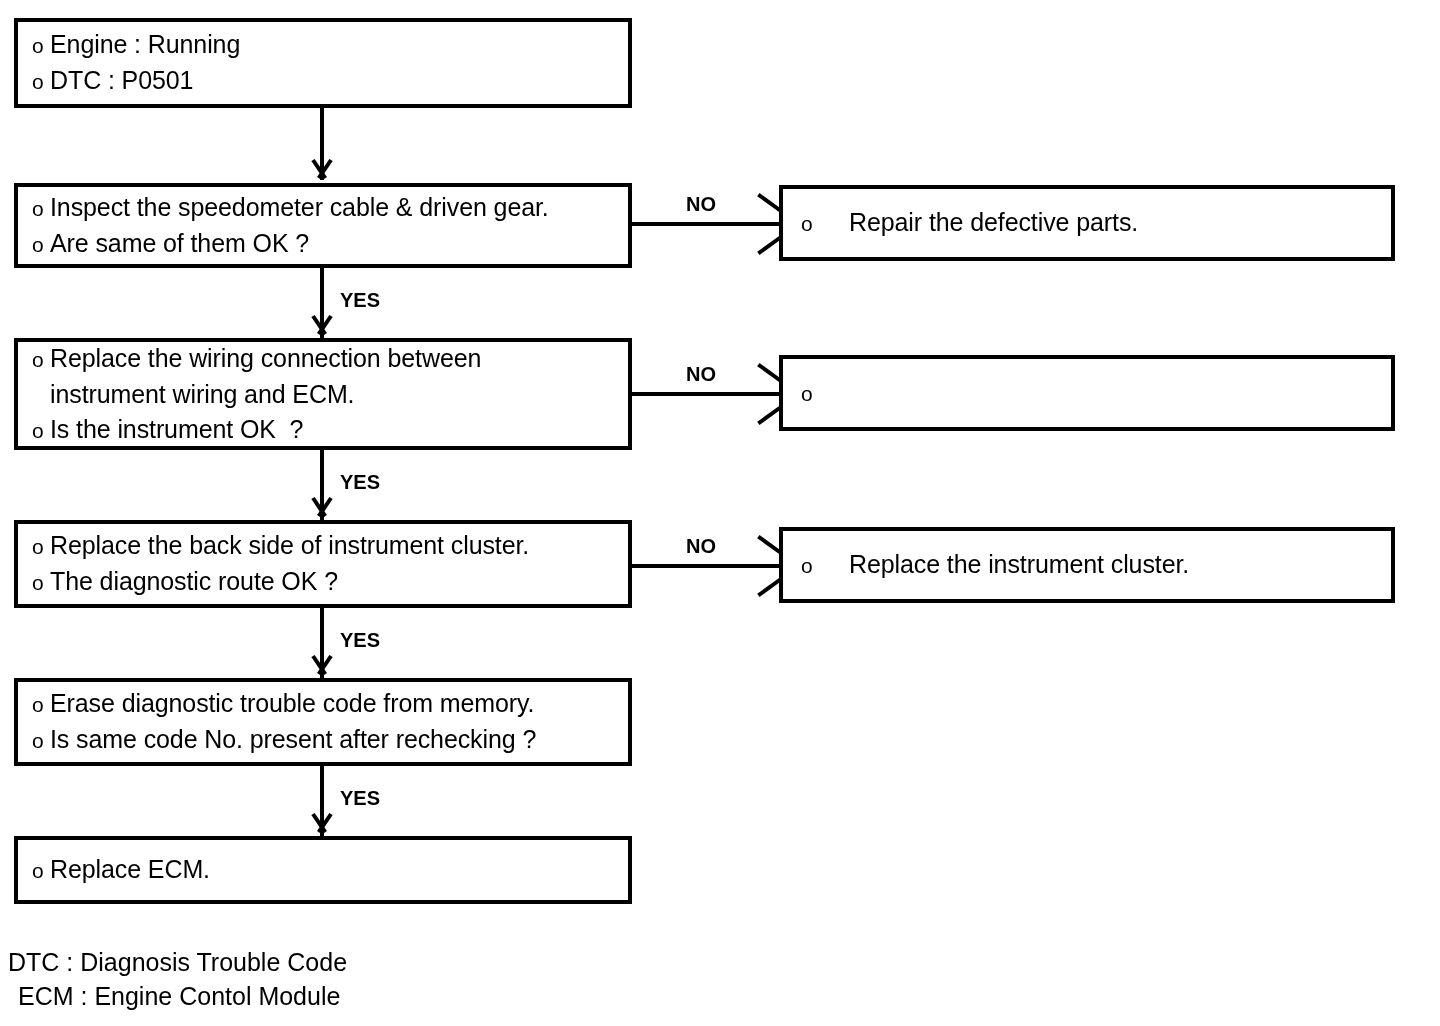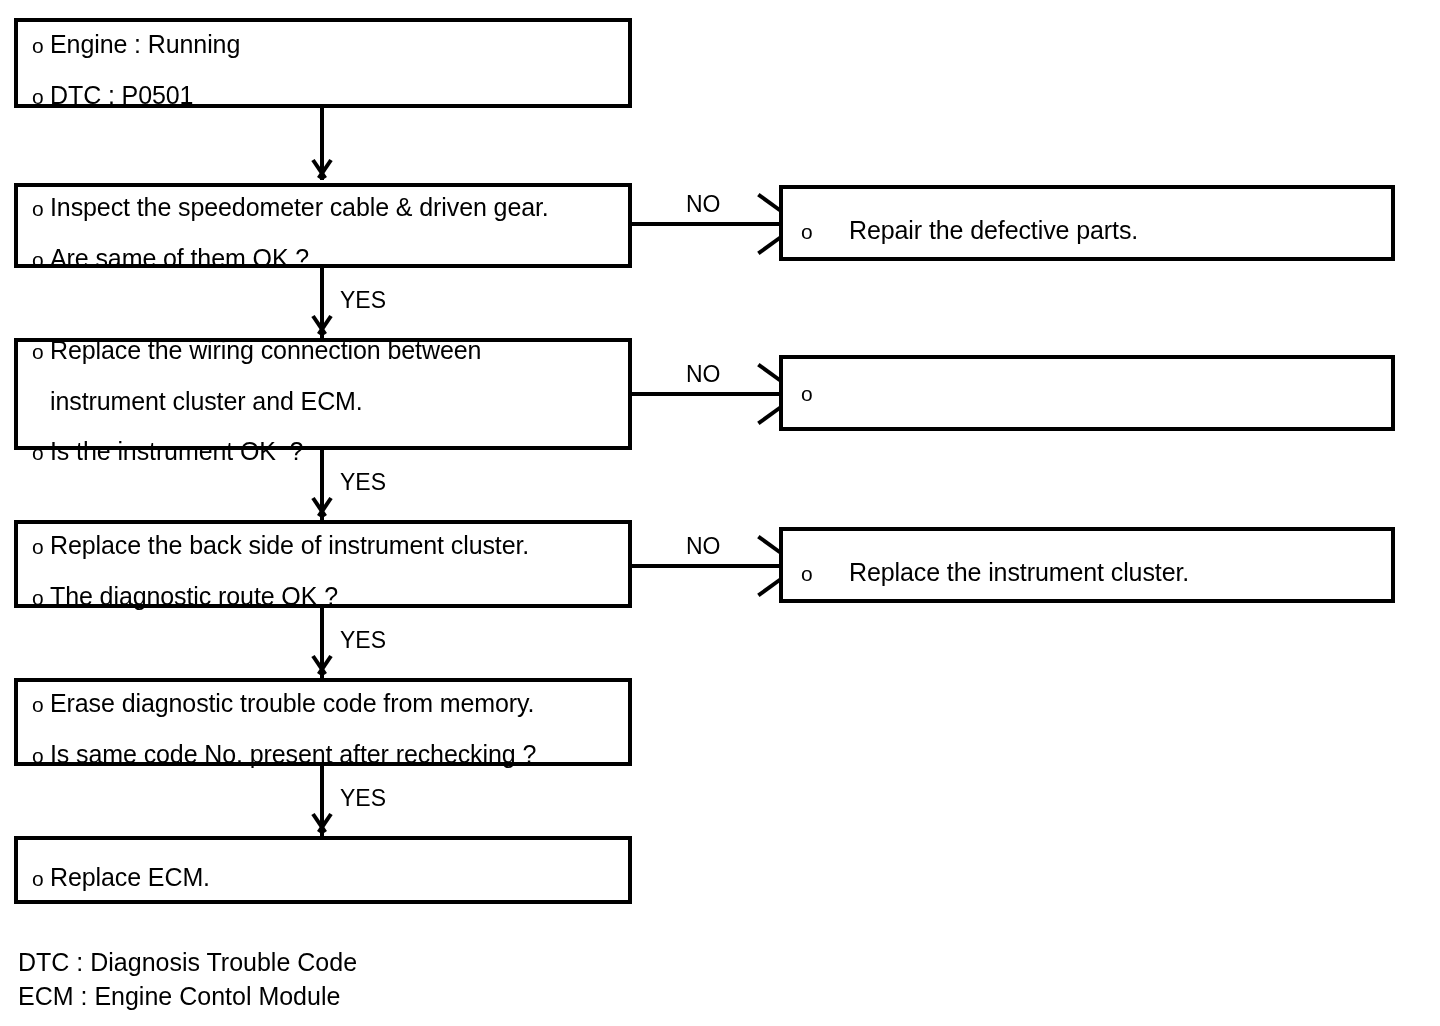--- a/index.html
+++ b/index.html
@@ -29,21 +29,21 @@
     line-height:35px;
     white-space:pre;
     letter-spacing:-0.1px;
   }
   .bullet{
     font-size:21px;
     width:17px;
     flex:0 0 auto;
     text-align:left;
   }
-  .ltxt{flex:1 1 auto;margin-top:15px;}
+  .ltxt{flex:1 1 auto;}
 
   
   .left .line{padding-left:14px;}
   .left .bullet{width:18px;}
 
   
   .right .line{padding-left:18px;}
   .right .bullet{width:48px;}
 
   
@@ -82,23 +82,24 @@
     position:absolute;
     width:28px;height:4px;
     background:#000;
     left:-3px;
   }
   .arrow-right::before{top:2px;transform-origin:right center;transform:rotate(36deg);}
   .arrow-right::after{bottom:2px;transform-origin:right center;transform:rotate(-36deg);}
 
   .edge-label{
     position:absolute;
-    font-size:23px;
+    font-size:20px;
     line-height:28px;
     white-space:pre;
+    font-weight:bold;
   }
 
   .legend{
     position:absolute;
     font-size:25px;
     line-height:35px;
     white-space:pre;
   }
 </style>
 </head>
@@ -146,21 +147,21 @@
   <div class="arrow-down" style="left:308px;top:316px;"></div>
   <div class="edge-label" style="left:340px;top:286px;">YES</div>
 
   <div class="box left" style="left:14px;top:338px;width:618px;height:112px;">
     <div class="line">
       <span class="bullet">o</span>
       <span class="ltxt">Replace the wiring connection between</span>
     </div>
     <div class="line">
       <span class="bullet"></span>
-      <span class="ltxt">instrument cluster and ECM.</span>
+      <span class="ltxt">instrument wiring and ECM.</span>
     </div>
     <div class="line">
       <span class="bullet">o</span>
       <span class="ltxt">Is the instrument OK  ?</span>
     </div>
   </div>
 
   <div class="hline" style="left:632px;top:392px;width:148px;"></div>
   <div class="arrow-right" style="left:756px;top:377px;"></div>
   <div class="edge-label" style="left:686px;top:360px;">NO</div>
@@ -216,16 +217,16 @@
   <div class="arrow-down" style="left:308px;top:814px;"></div>
   <div class="edge-label" style="left:340px;top:784px;">YES</div>
 
   <div class="box left" style="left:14px;top:836px;width:618px;height:68px;">
     <div class="line">
       <span class="bullet">o</span>
       <span class="ltxt">Replace ECM.</span>
     </div>
   </div>
 
-  <div class="legend" style="left:18px;top:945px;">DTC : Diagnosis Trouble Code</div>
+  <div class="legend" style="left:8px;top:945px;">DTC : Diagnosis Trouble Code</div>
   <div class="legend" style="left:18px;top:979px;">ECM : Engine Contol Module</div>
 
 </div>
 
 </body></html>

